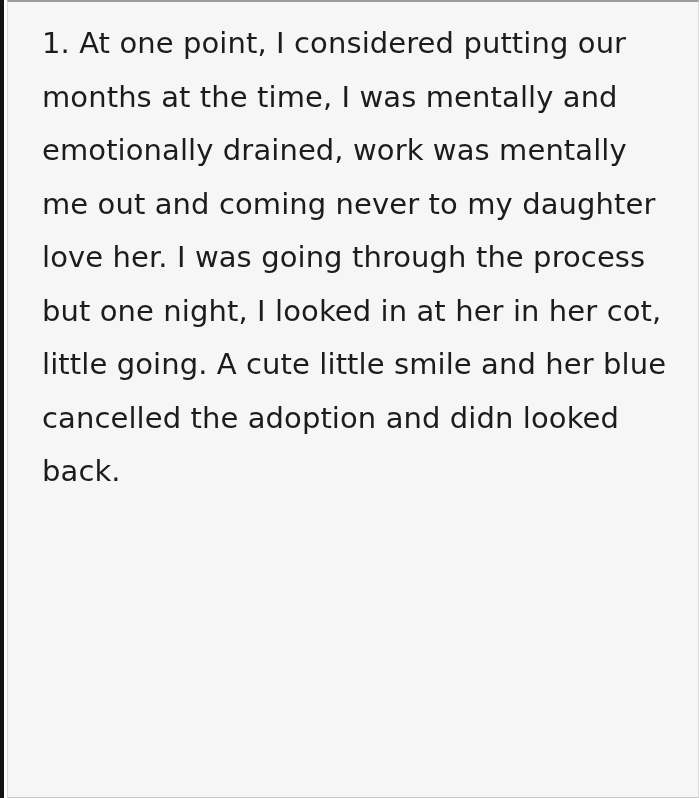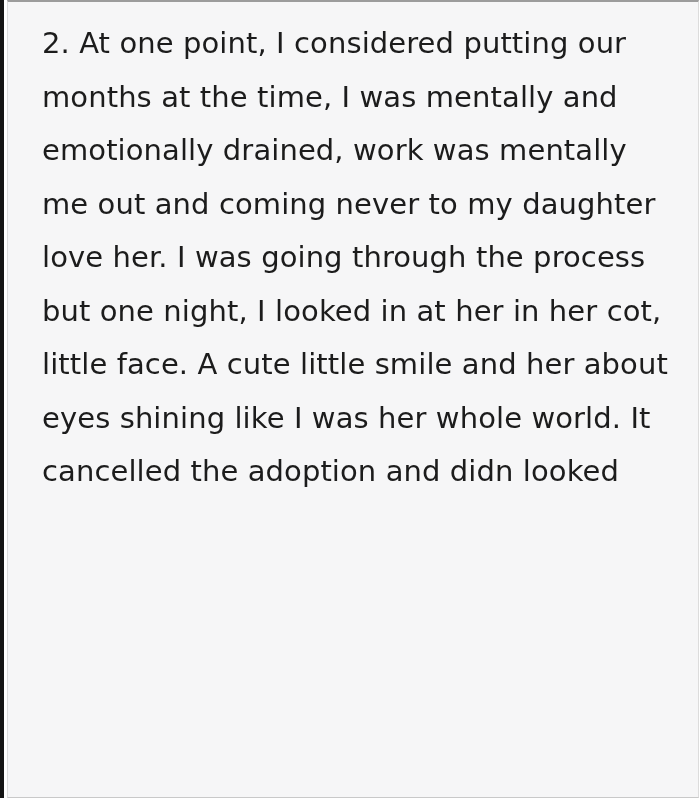--- a/index.html
+++ b/index.html
@@ -56,25 +56,25 @@
   }
 </style>
 </head>
 <body>
 
 <div class="page">
   <div class="edge-bar"></div>
   <div class="panel">
     <div class="story-text">
       <div>
-          <div class="story-line">2. At one point, I considered putting our</div>
+          <div class="story-line">1. At one point, I considered putting our</div>
           <div class="story-line">months at the time, I was mentally and</div>
           <div class="story-line">emotionally drained, work was mentally</div>
           <div class="story-line">me out and coming never to my daughter</div>
           <div class="story-line">love her. I was going through the process</div>
           <div class="story-line">but one night, I looked in at her in her cot,</div>
-          <div class="story-line">little face. A cute little smile and her about</div>
-          <div class="story-line">eyes shining like I was her whole world. It</div>
+          <div class="story-line">little going. A cute little smile and her blue</div>
           <div class="story-line">cancelled the adoption and didn looked</div>
+          <div class="story-line">back.</div>
         </div>
     </div>
   </div>
 </div>
 
 </body></html>

